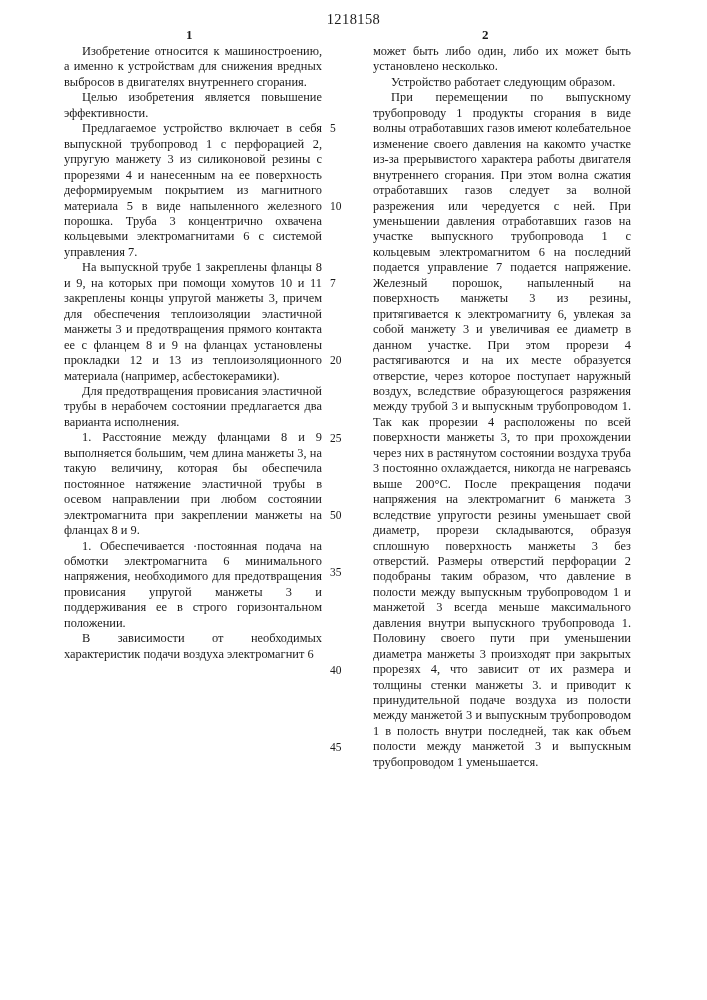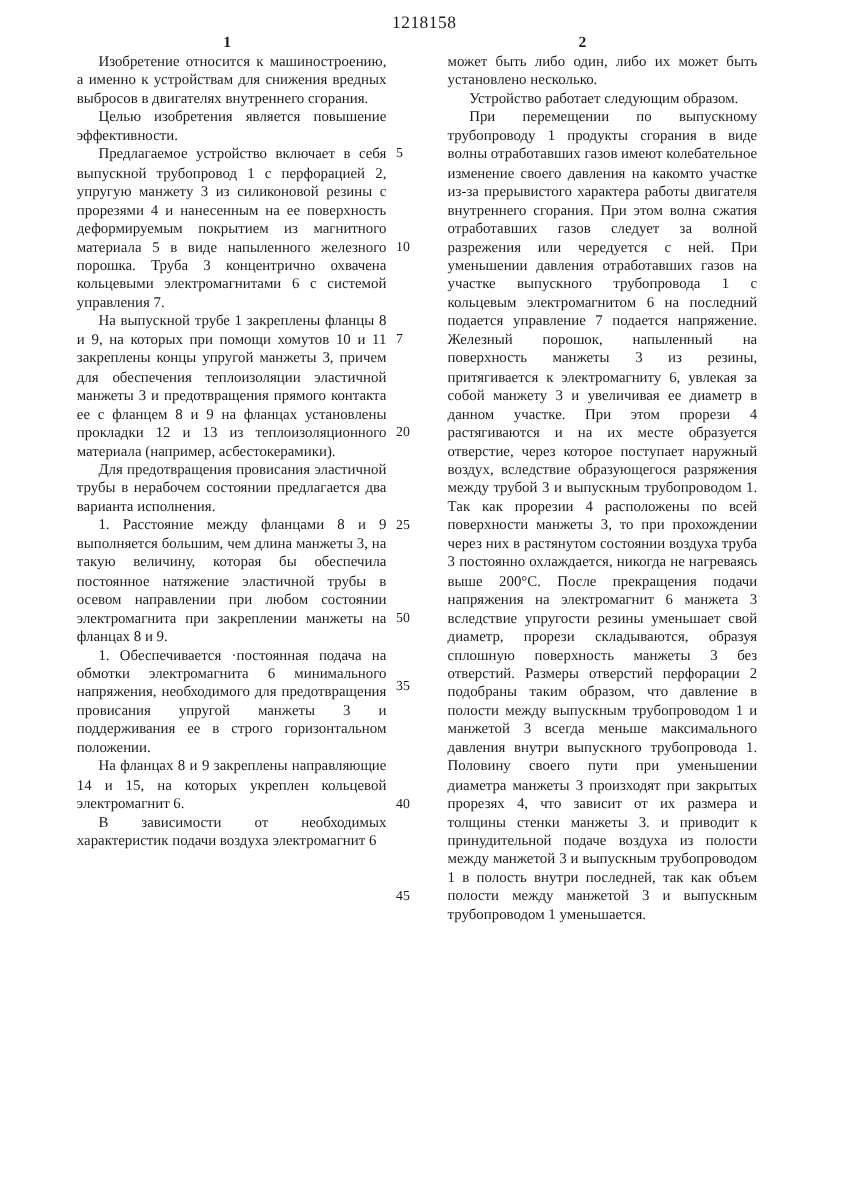--- a/index.html
+++ b/index.html
@@ -104,21 +104,20 @@
   <div class="columns">
 
     <div class="col left">
       <p>Изобретение относится к машиностроению, а именно к устройствам для снижения вредных выбросов в двигателях внутреннего сгорания.</p>
       <p>Целью изобретения является повышение эффективности.</p>
       <p>Предлагаемое устройство включает в себя выпускной трубопровод 1 с перфорацией 2, упругую манжету 3 из силиконовой резины с прорезями 4 и нанесенным на ее поверхность деформируемым покрытием из магнитного материала 5 в виде напыленного железного порошка. Труба 3 концентрично охвачена кольцевыми электромагнитами 6 с системой управления 7.</p>
       <p>На выпускной трубе 1 закреплены фланцы 8 и 9, на которых при помощи хомутов 10 и 11 закреплены концы упругой манжеты 3, причем для обеспечения теплоизоляции эластичной манжеты 3 и предотвращения прямого контакта ее с фланцем 8 и 9 на фланцах установлены прокладки 12 и 13 из теплоизоляционного материала (например, асбестокерамики).</p>
       <p>Для предотвращения провисания эластичной трубы в нерабочем состоянии предлагается два варианта исполнения.</p>
       <p>1. Расстояние между фланцами 8 и 9 выполняется большим, чем длина манжеты 3, на такую величину, которая бы обеспечила постоянное натяжение эластичной трубы в осевом направлении при любом состоянии электромагнита при закреплении манжеты на фланцах 8 и 9.</p>
       <p>1. Обеспечивается ·постоянная подача на обмотки электромагнита 6 минимального напряжения, необходимого для предотвращения провисания упругой манжеты 3 и поддерживания ее в строго горизонтальном положении.</p>
-      <p>На фланцах 8 и 9 закреплены направляющие 14 и 15, на которых укреплен кольцевой электромагнит 6.</p>
       <p>В зависимости от необходимых характеристик подачи воздуха электромагнит 6</p>
     </div>
 
     <div class="col right">
       <p class="cont">может быть либо один, либо их может быть установлено несколько.</p>
       <p>Устройство работает следующим образом.</p>
       <p>При перемещении по выпускному трубопроводу 1 продукты сгорания в виде волны отработавших газов имеют колебательное изменение своего давления на какомто участке из-за прерывистого характера работы двигателя внутреннего сгорания. При этом волна сжатия отработавших газов следует за волной разрежения или чередуется с ней. При уменьшении давления отработавших газов на участке выпускного трубопровода 1 с кольцевым электромагнитом 6 на последний подается управление 7 подается напряжение. Железный порошок, напыленный на поверхность манжеты 3 из резины, притягивается к электромагниту 6, увлекая за собой манжету 3 и увеличивая ее диаметр в данном участке. При этом прорези 4 растягиваются и на их месте образуется отверстие, через которое поступает наружный воздух, вследствие образующегося разряжения между трубой 3 и выпускным трубопроводом 1. Так как прорезии 4 расположены по всей поверхности манжеты 3, то при прохождении через них в растянутом состоянии воздуха труба 3 постоянно охлаждается, никогда не нагреваясь выше 200°С. После прекращения подачи напряжения на электромагнит 6 манжета 3 вследствие упругости резины уменьшает свой диаметр, прорези складываются, образуя сплошную поверхность манжеты 3 без отверстий. Размеры отверстий перфорации 2 подобраны таким образом, что давление в полости между выпускным трубопроводом 1 и манжетой 3 всегда меньше максимального давления внутри выпускного трубопровода 1. Половину своего пути при уменьшении диаметра манжеты 3 произходят при закрытых прорезях 4, что зависит от их размера и толщины стенки манжеты 3. и приводит к принудительной подаче воздуха из полости между манжетой 3 и выпускным трубопроводом 1 в полость внутри последней, так как объем полости между манжетой 3 и выпускным трубопроводом 1 уменьшается.</p>
     </div>
 
   </div>

